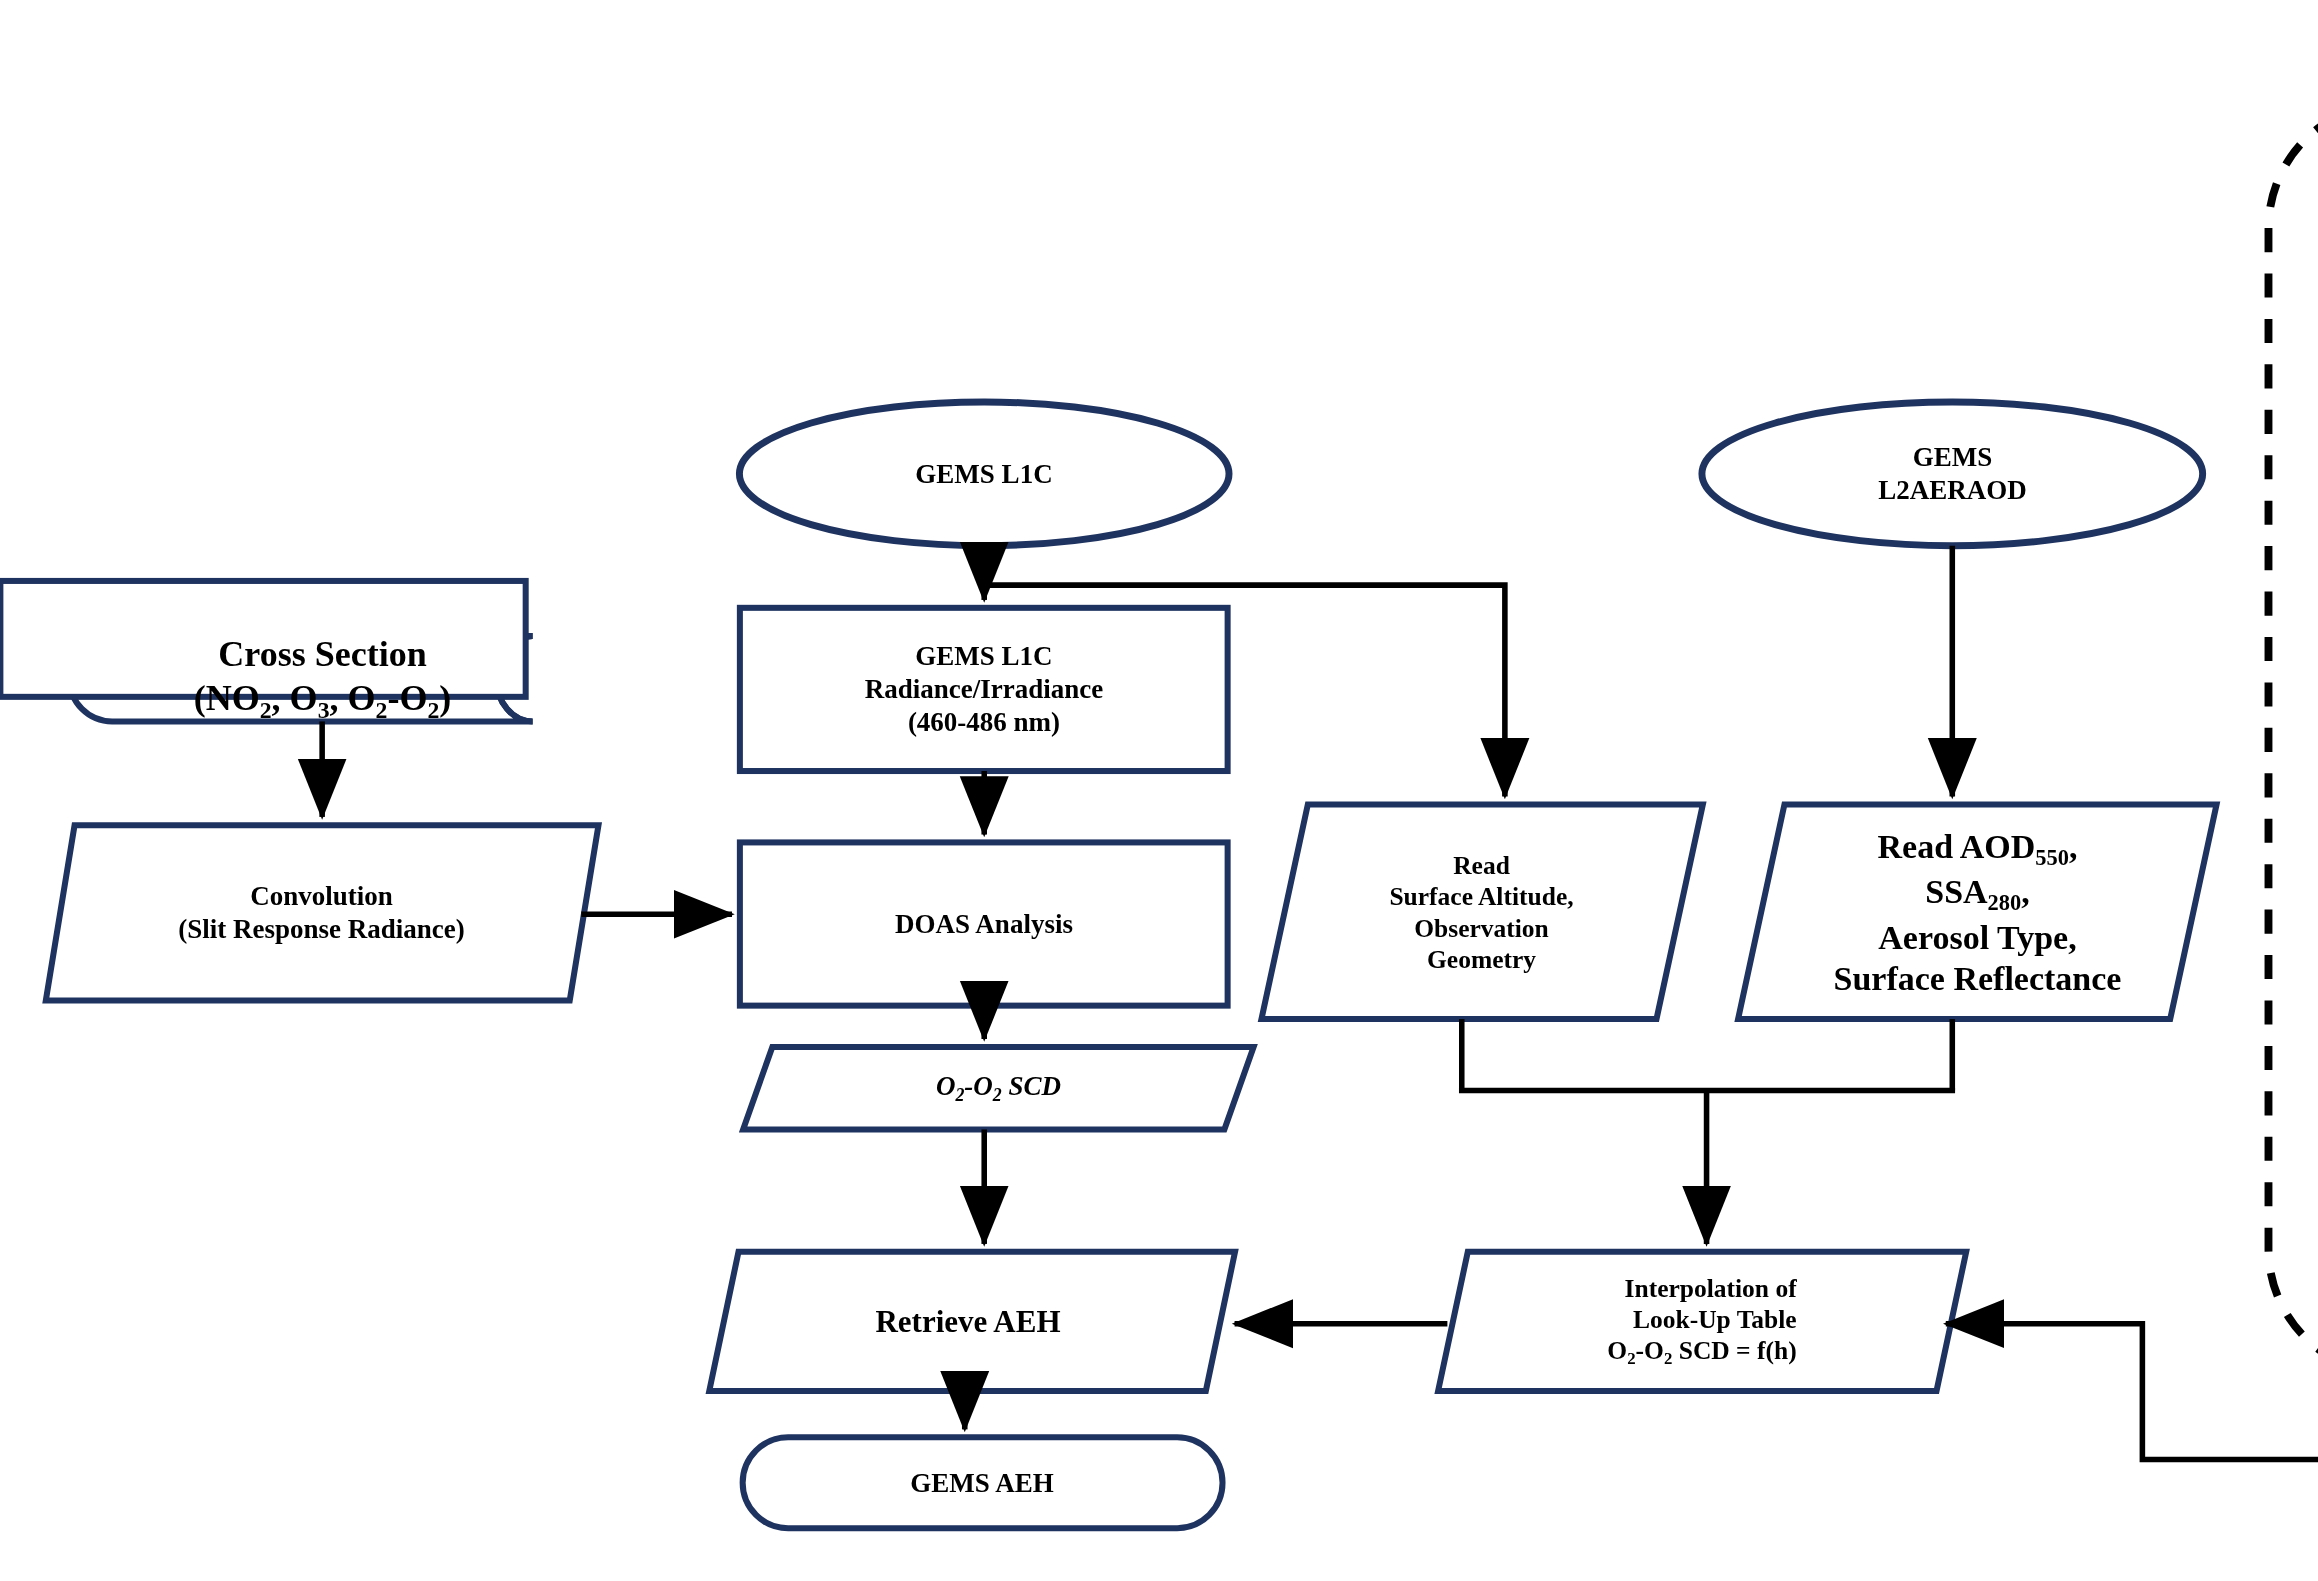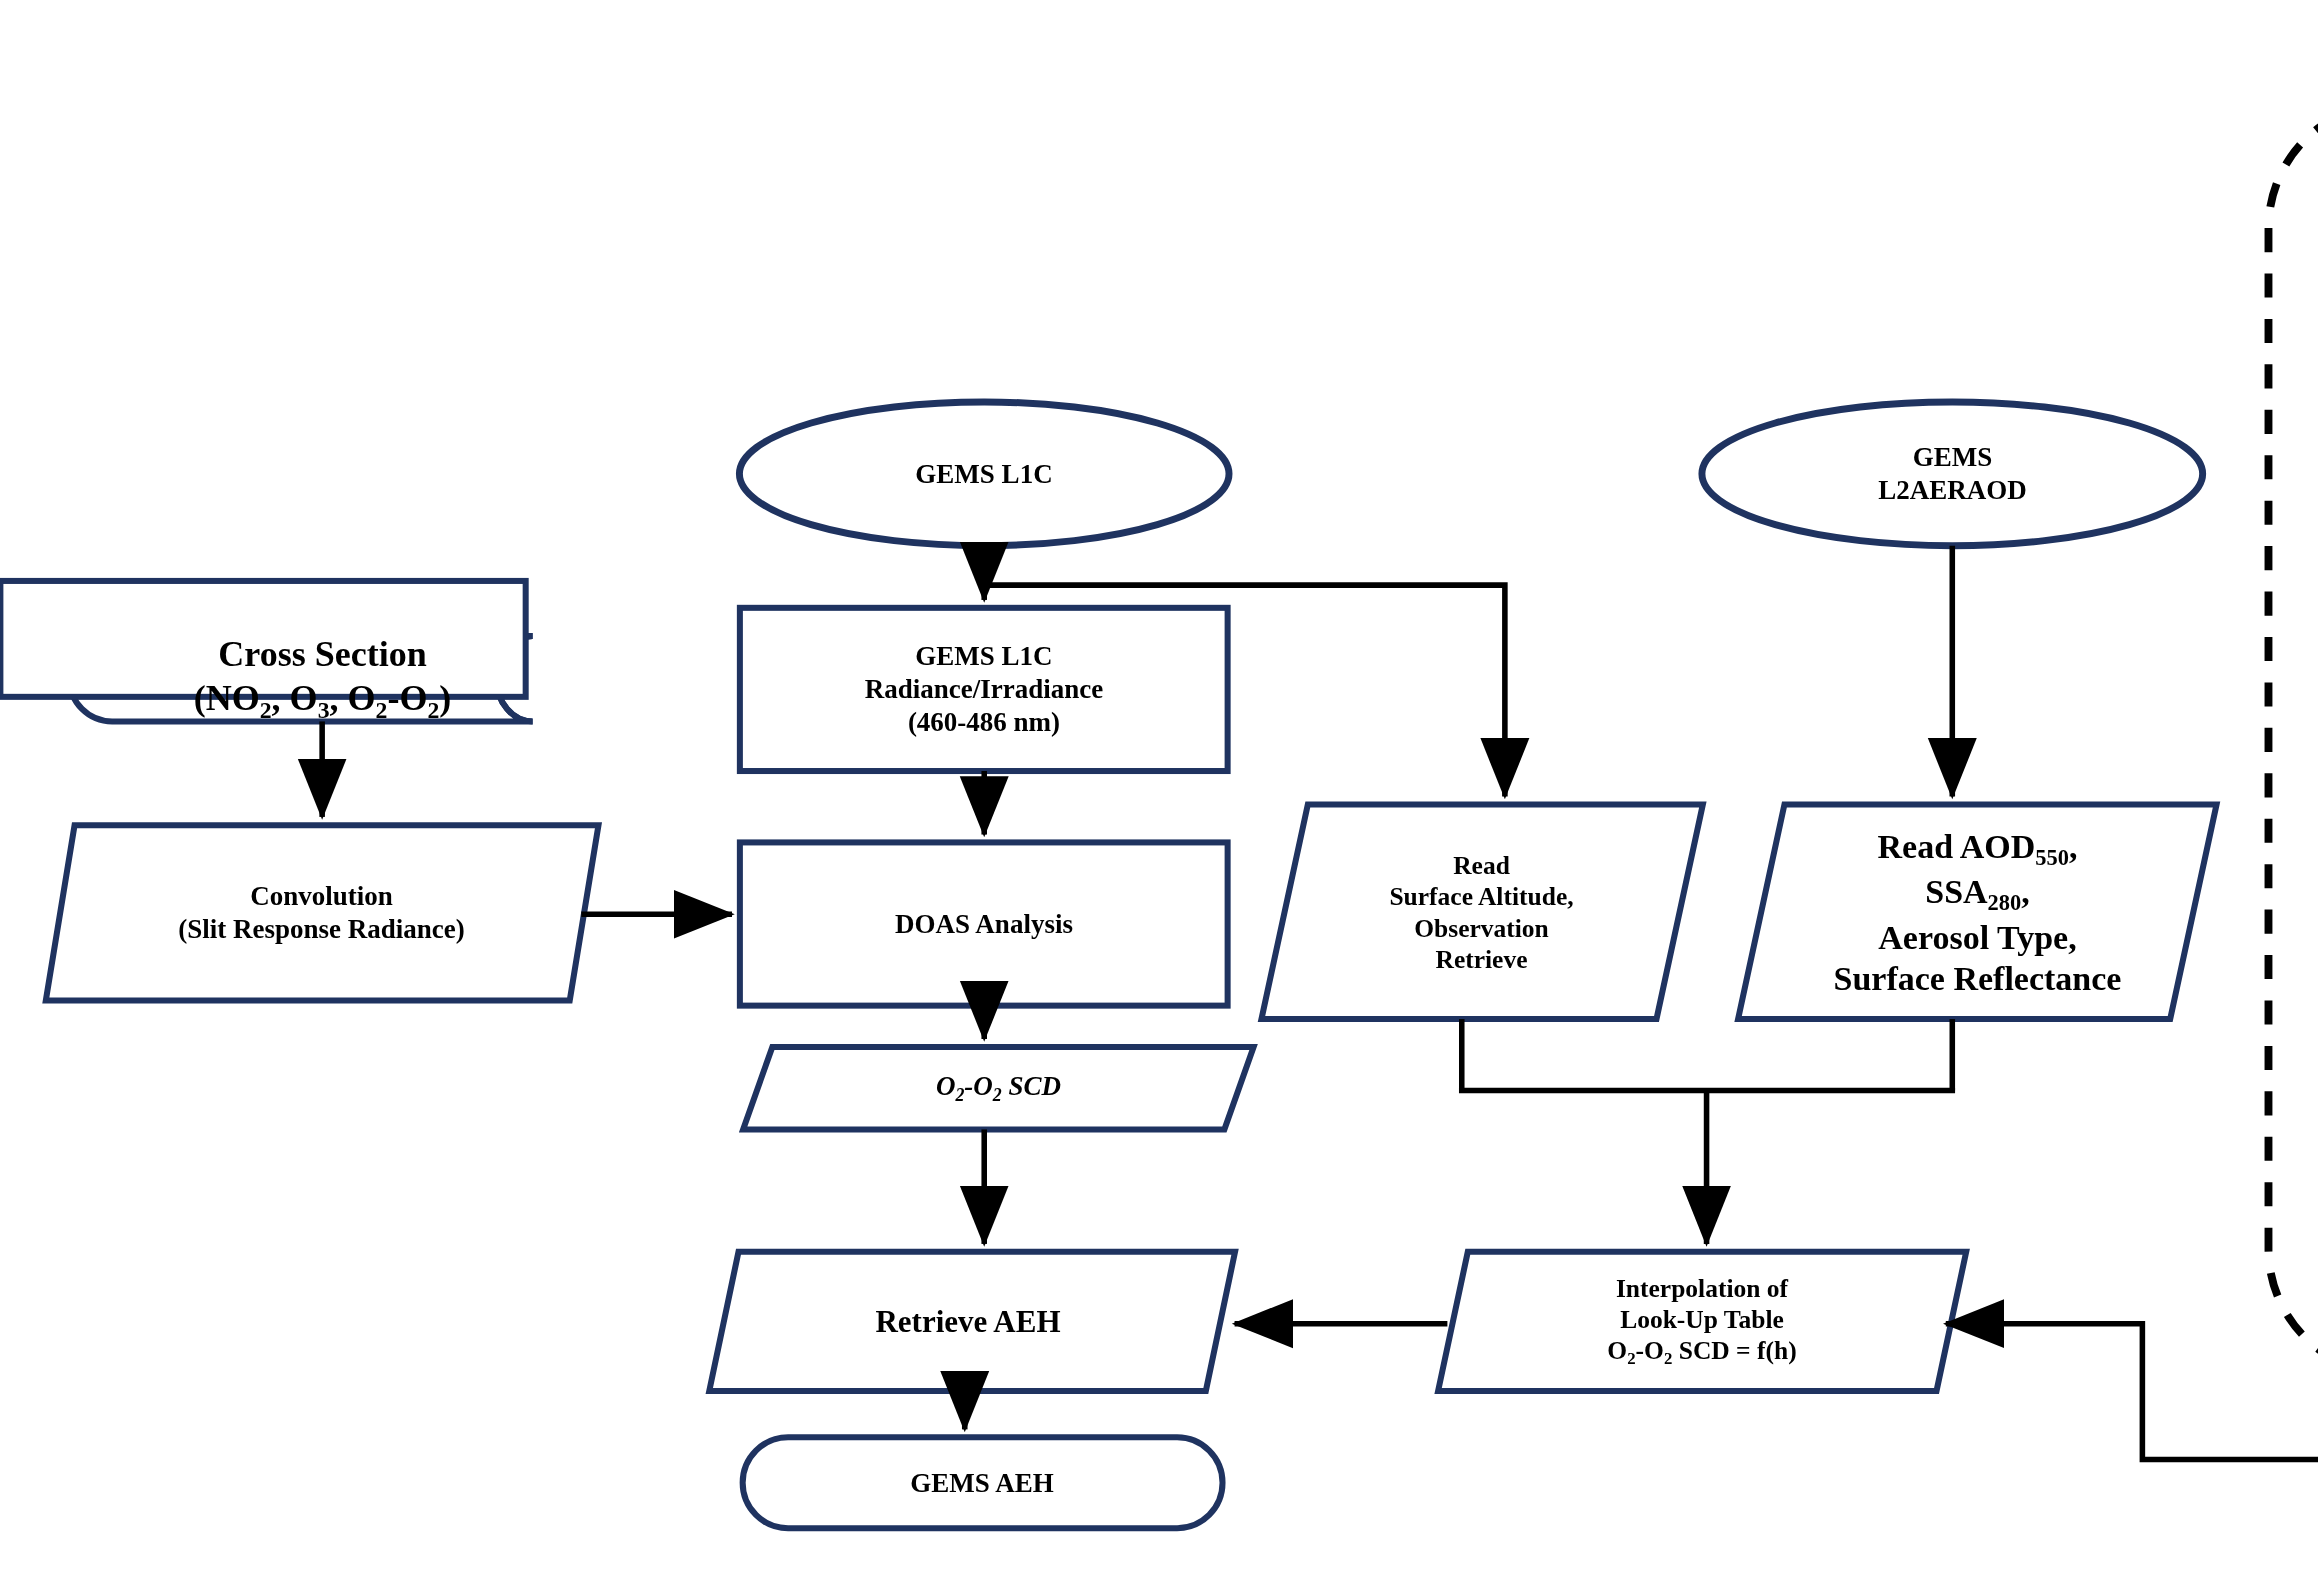--- a/index.html
+++ b/index.html
@@ -154,41 +154,41 @@
 
   <div class="node" style="left:705px;top:1252px;width:526px;height:139px;font-size:31px;">Retrieve AEH</div>
 
   <div class="node" style="left:742px;top:1438px;width:480px;height:91px;font-size:27px;">GEMS AEH</div>
 
   <div class="node" style="left:1261px;top:805px;width:441px;height:215px;font-size:25.5px;">
     <div>
       <div>Read</div>
       <div>Surface Altitude,</div>
       <div>Observation</div>
-      <div>Retrieve</div>
+      <div>Geometry</div>
     </div>
   </div>
 
   <div class="node" style="left:1738px;top:805px;width:479px;height:215px;font-size:34px;">
     <div>
       <div>Read AOD<sub>550</sub>,</div>
       <div>SSA<sub>280</sub>,</div>
       <div>Aerosol Type,</div>
       <div>Surface Reflectance</div>
     </div>
   </div>
 
   <div class="node" style="left:1702px;top:429px;width:501px;height:90px;font-size:27px;">
     <div>
       <div>GEMS</div>
       <div>L2AERAOD</div>
     </div>
   </div>
 
-  <div class="node" style="left:1438px;top:1252px;width:528px;height:139px;font-size:25.5px;">
+  <div class="node" style="left:1438px;top:1252px;width:528px;height:139px;font-size:25.5px;text-align:right;">
     <div>
       <div>Interpolation of</div>
       <div>Look-Up Table</div>
       <div>O<sub>2</sub>-O<sub>2</sub> SCD = f(h)</div>
     </div>
   </div>
 
 </div>
 
 

